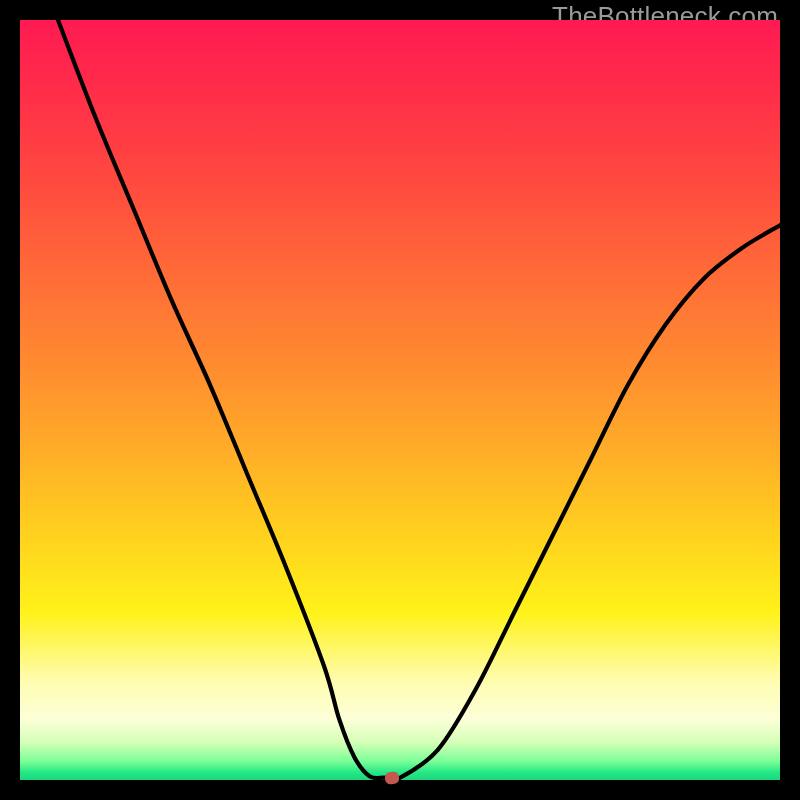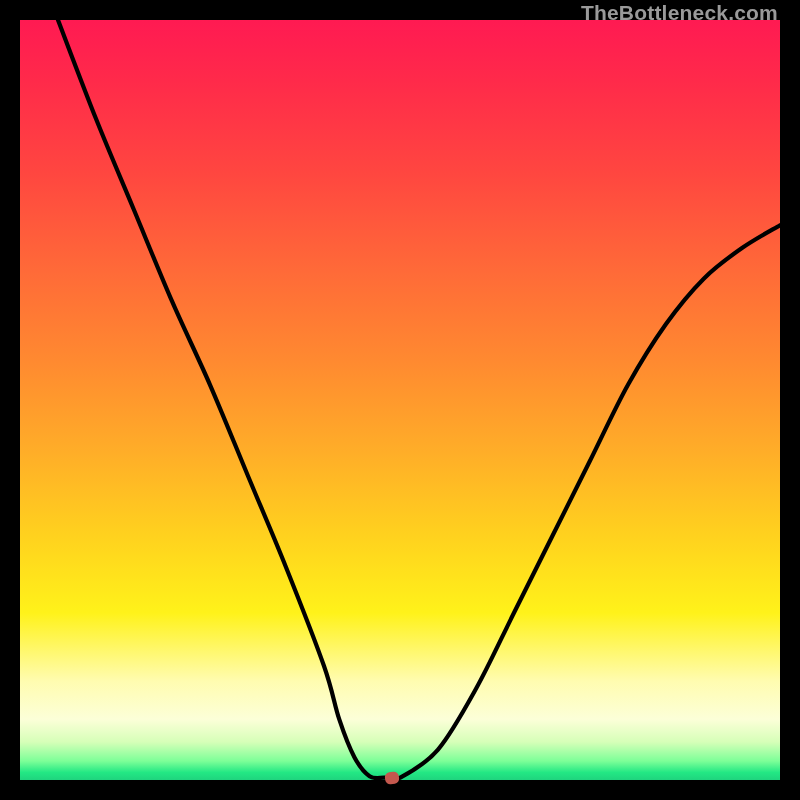--- a/index.html
+++ b/index.html
@@ -57,22 +57,22 @@
     border-radius: 5px;
     background: #c4584e;
     transform: translate(-50%, -50%) rotate(-8deg);
     pointer-events: none;
   }
   .watermark {
     position: absolute;
     top: 1px;
     right: 22px;
     color: #9a9a9a;
-    font-size: 21px;
-    font-weight: 700;
+    font-size: 26px;
+    font-weight: 400;
     letter-spacing: 0.2px;
     pointer-events: none;
   }
 </style>
 </head>
 <body>
 
 <div class="frame">
 
   <div class="watermark">TheBottleneck.com</div>

